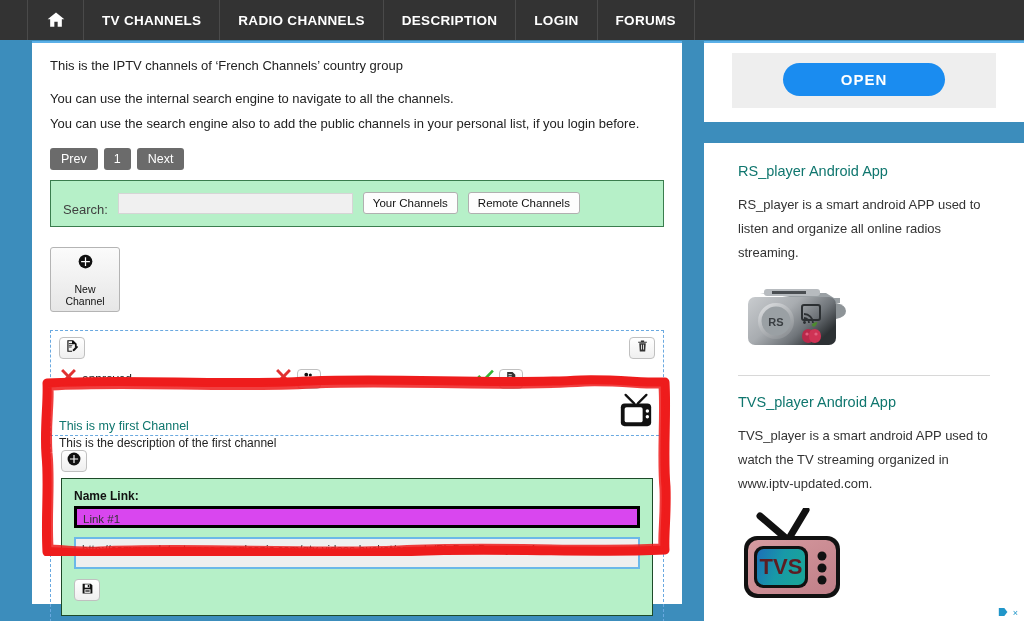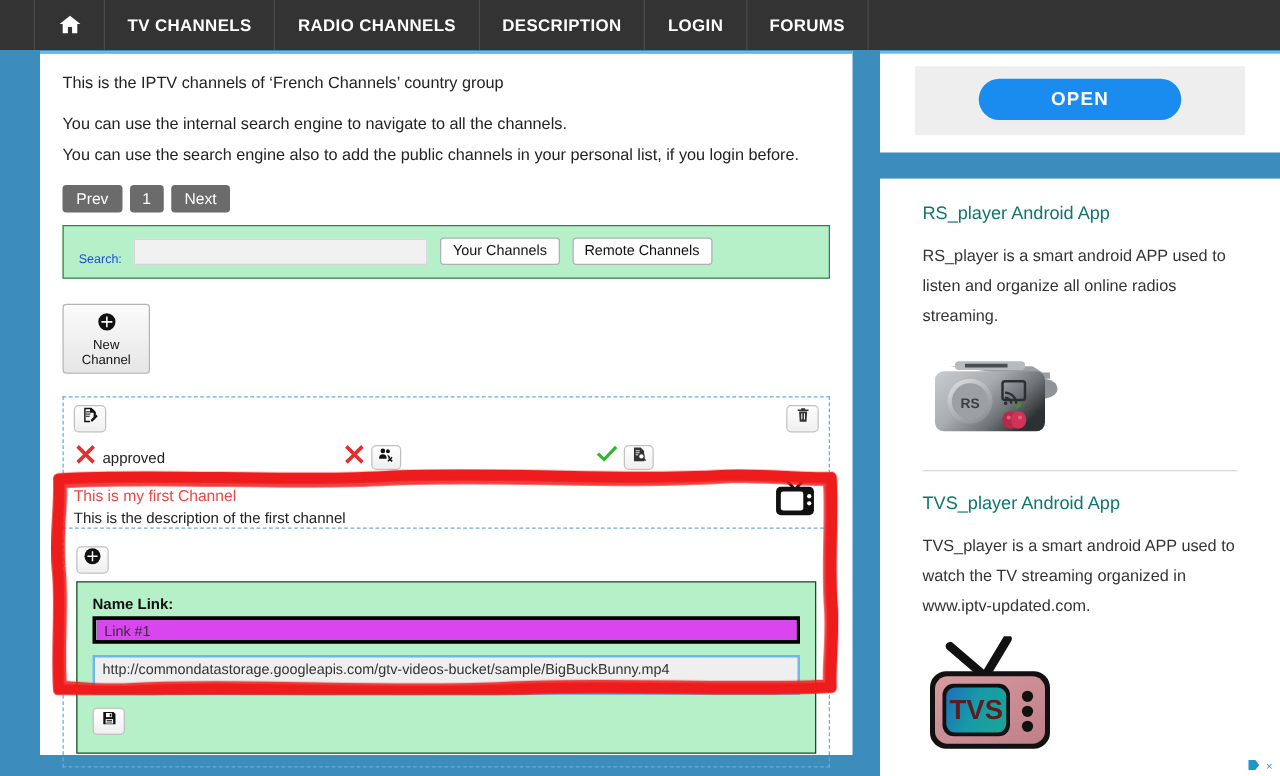--- a/index.html
+++ b/index.html
@@ -89,21 +89,21 @@
   
   .search-panel {
     background: #b6f0c8;
     border: 1px solid #3a7d4e;
     padding: 9px 12px;
     display: flex;
     align-items: center;
     gap: 10px;
     margin-bottom: 20px;
   }
-  .search-label { font-size: 10px; color: #1d4ed8; margin-top: 12px; }
+  .search-label { font-size: 13px; color: #404040; margin-top: 12px; }
   .search-input {
     flex: 0 0 auto;
     width: 235px;
     height: 21px;
     background: #f0f0f0;
     border: 1px solid #d5d5d5;
     font-size: 12px;
     padding: 2px 5px;
     font-family: "Liberation Sans", sans-serif;
   }
@@ -123,21 +123,21 @@
   .newchan-btn {
     width: 70px;
     background: linear-gradient(#fbfbfb, #e6e6e6);
     border: 1px solid #b4b4b4;
     border-radius: 3px;
     padding: 6px 4px 4px 4px;
     text-align: center;
     cursor: pointer;
     margin-bottom: 18px;
   }
-  .newchan-btn .lbl { font-size: 10.5px; color: #111; display:block; margin-top:0; }
+  .newchan-btn .lbl { font-size: 10.5px; color: #111; display:block; margin-top:10px; }
 
   
   .chan-card {
     border: 1px dashed #6aa9e0;
     padding: 6px 8px 4px 8px;
     position: relative;
     height: 106px;
   }
   .icon-btn {
     background: linear-gradient(#ffffff, #efefef);
@@ -157,23 +157,23 @@
     position: relative;
     height: 24px;
   }
   .approved-grp { display: flex; align-items: center; gap: 4px; width: 215px; }
   .approved-txt { font-size: 12px; color: #222; }
   .mid-grp { display: flex; align-items: center; gap: 4px; }
   .mid-grp.g2 { margin-left: 0px; }
   .mid-grp.g3 { margin-left: 155px; }
 
   .card-title {
-    color: #ef4444;
+    color: #0f766e;
     font-size: 12.5px;
-    margin-top: 12px;
+    margin-top: 28px;
   }
   .card-desc {
     color: #222;
     font-size: 12px;
     margin-top: 3px;
   }
   .tv-glyph { position: absolute; right: 8px; bottom: 2px; }
 
   
   .redbox {

